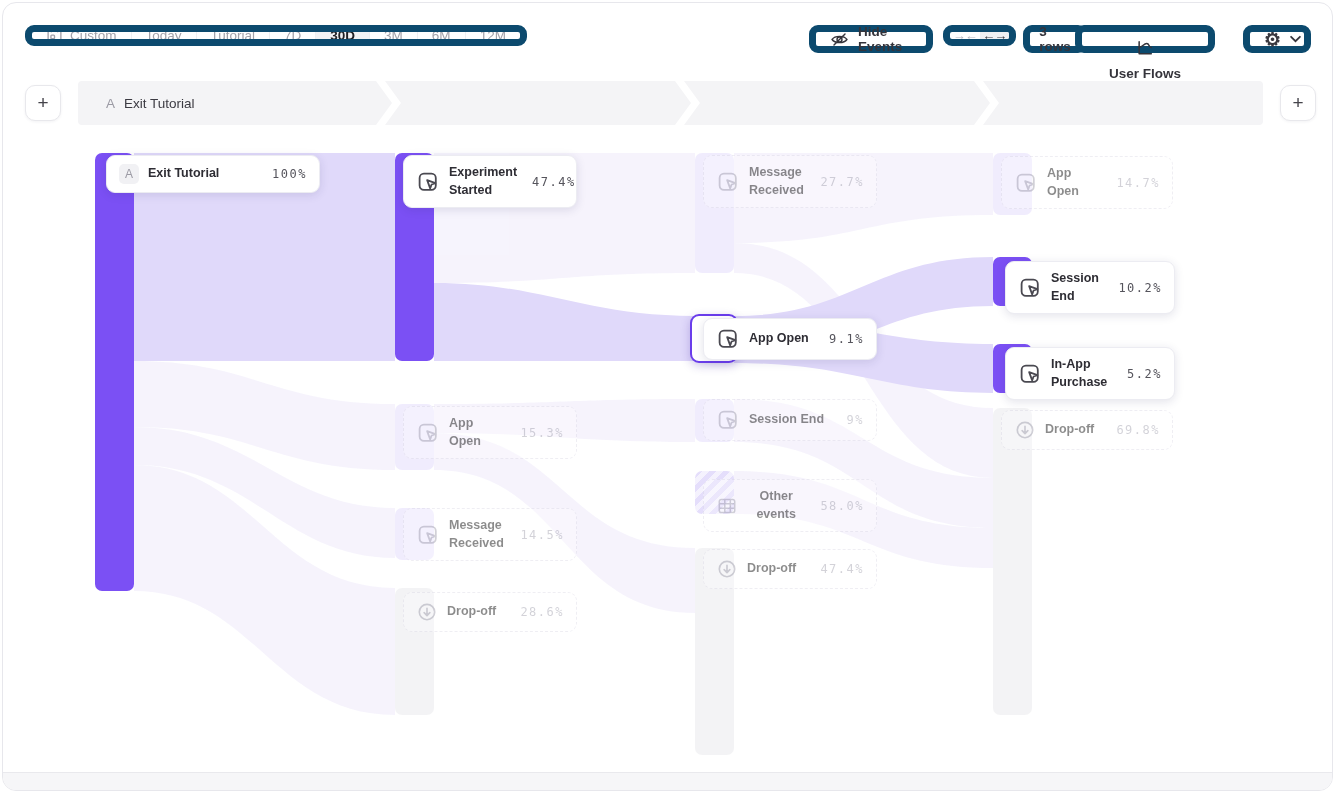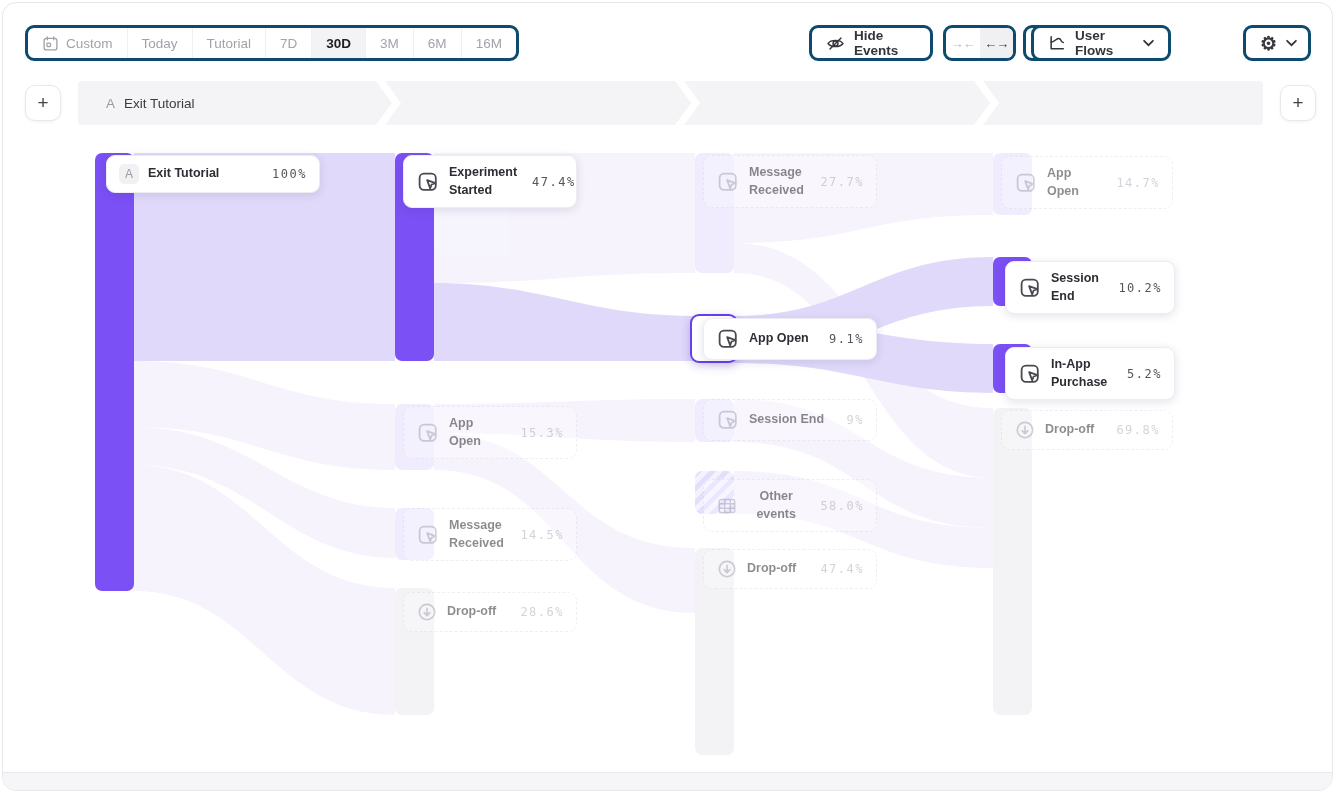--- a/index.html
+++ b/index.html
@@ -1,20 +1,20 @@
 <!DOCTYPE html>
 <html><head>
 <meta charset="utf-8">
 <style>
   * { margin:0; padding:0; box-sizing:border-box; }
   html,body { width:1335px; height:793px; background:#fff; font-family:"Liberation Sans",sans-serif; overflow:hidden; }
   .app { position:absolute; inset:2px; border:1px solid #e7e7ec; border-radius:14px; background:#fff; overflow:hidden; }
 
   
-  .btn, .group { position:absolute; top:22px; height:36px; background:#fff; border:3px solid #0c4a6e; border-radius:9px; display:flex; align-items:center; }
+  .btn, .group { position:absolute; top:22px; height:21px; background:#fff; border:7px solid #0c4a6e; border-radius:9px; display:flex; align-items:center; }
   .group { overflow:hidden; }
   .dr-item { height:100%; display:flex; align-items:center; gap:7px; padding:0 14px; font-size:13.5px; color:#a3a2aa; border-left:1px solid #efeff2; cursor:pointer; white-space:nowrap; }
   .dr-item:first-child { border-left:none; }
   .dr-item.sel { background:#f3f3f5; color:#222226; font-weight:700; }
   .btn { padding:7px 14px; gap:9px; font-size:13.5px; color:#35343b; font-weight:600; cursor:pointer; }
   .seg { padding:0; overflow:hidden; }
   .seg-cell { width:36px; height:100%; display:flex; align-items:center; justify-content:center; font-size:13px; letter-spacing:-1px; color:#b7b6bf; }
   .seg-cell.on { background:#f0f0f3; color:#3a3940; }
   .icon { display:inline-flex; align-items:center; justify-content:center; }
   .gear-glyph { font-size:19px; color:#3a3940; line-height:1; }
@@ -80,21 +80,21 @@
     <div class="dr-item sel">
         <span>30D</span>
       </div>
     <div class="dr-item">
         <span>3M</span>
       </div>
     <div class="dr-item">
         <span>6M</span>
       </div>
     <div class="dr-item">
-        <span>16M</span>
+        <span>12M</span>
       </div>
   </div>
 
   <div class="btn" style="left:806px; width:124px; justify-content:center;">
     <span class="icon">
       <svg width="19" height="19" viewBox="0 0 20 20" fill="none" stroke="#35343b" stroke-width="1.5" stroke-linecap="round">
         <path d="M2.2 10 C5.2 5.6 14.8 5.6 17.8 10 C14.8 14.4 5.2 14.4 2.2 10 Z"></path>
         <circle cx="10" cy="10" r="2.6"></circle>
         <path d="M4.2 15.8 L15.8 4.2"></path>
       </svg>
@@ -108,21 +108,21 @@
     </div>
     <div class="seg-cell on">
       <span>←→</span>
     </div>
   </div>
 
   <div class="btn" style="left:1020px; width:64px; justify-content:center;">
     <span>3 rows</span>
   </div>
 
-  <div class="btn" style="left:1028px; width:140px;">
+  <div class="btn" style="left:1072px; width:140px;flex-direction:column;">
     <span class="icon">
       <svg width="18" height="18" viewBox="0 0 20 20" fill="none" stroke="#35343b" stroke-width="1.7" stroke-linecap="round" stroke-linejoin="round">
         <path d="M3.5 3 V16.5 H17"></path>
         <path d="M3.5 9 C8 9 8 5 12 5 C15 5 14 9.5 17 9.5"></path>
       </svg>
     </span>
     <span>User Flows</span>
     <span class="icon" style="margin-left:auto;">
       <svg width="11" height="8" viewBox="0 0 10 7" fill="none" stroke="#35343b" stroke-width="1.6" stroke-linecap="round">
           <path d="M1 1.5 L5 5.5 L9 1.5"></path>

